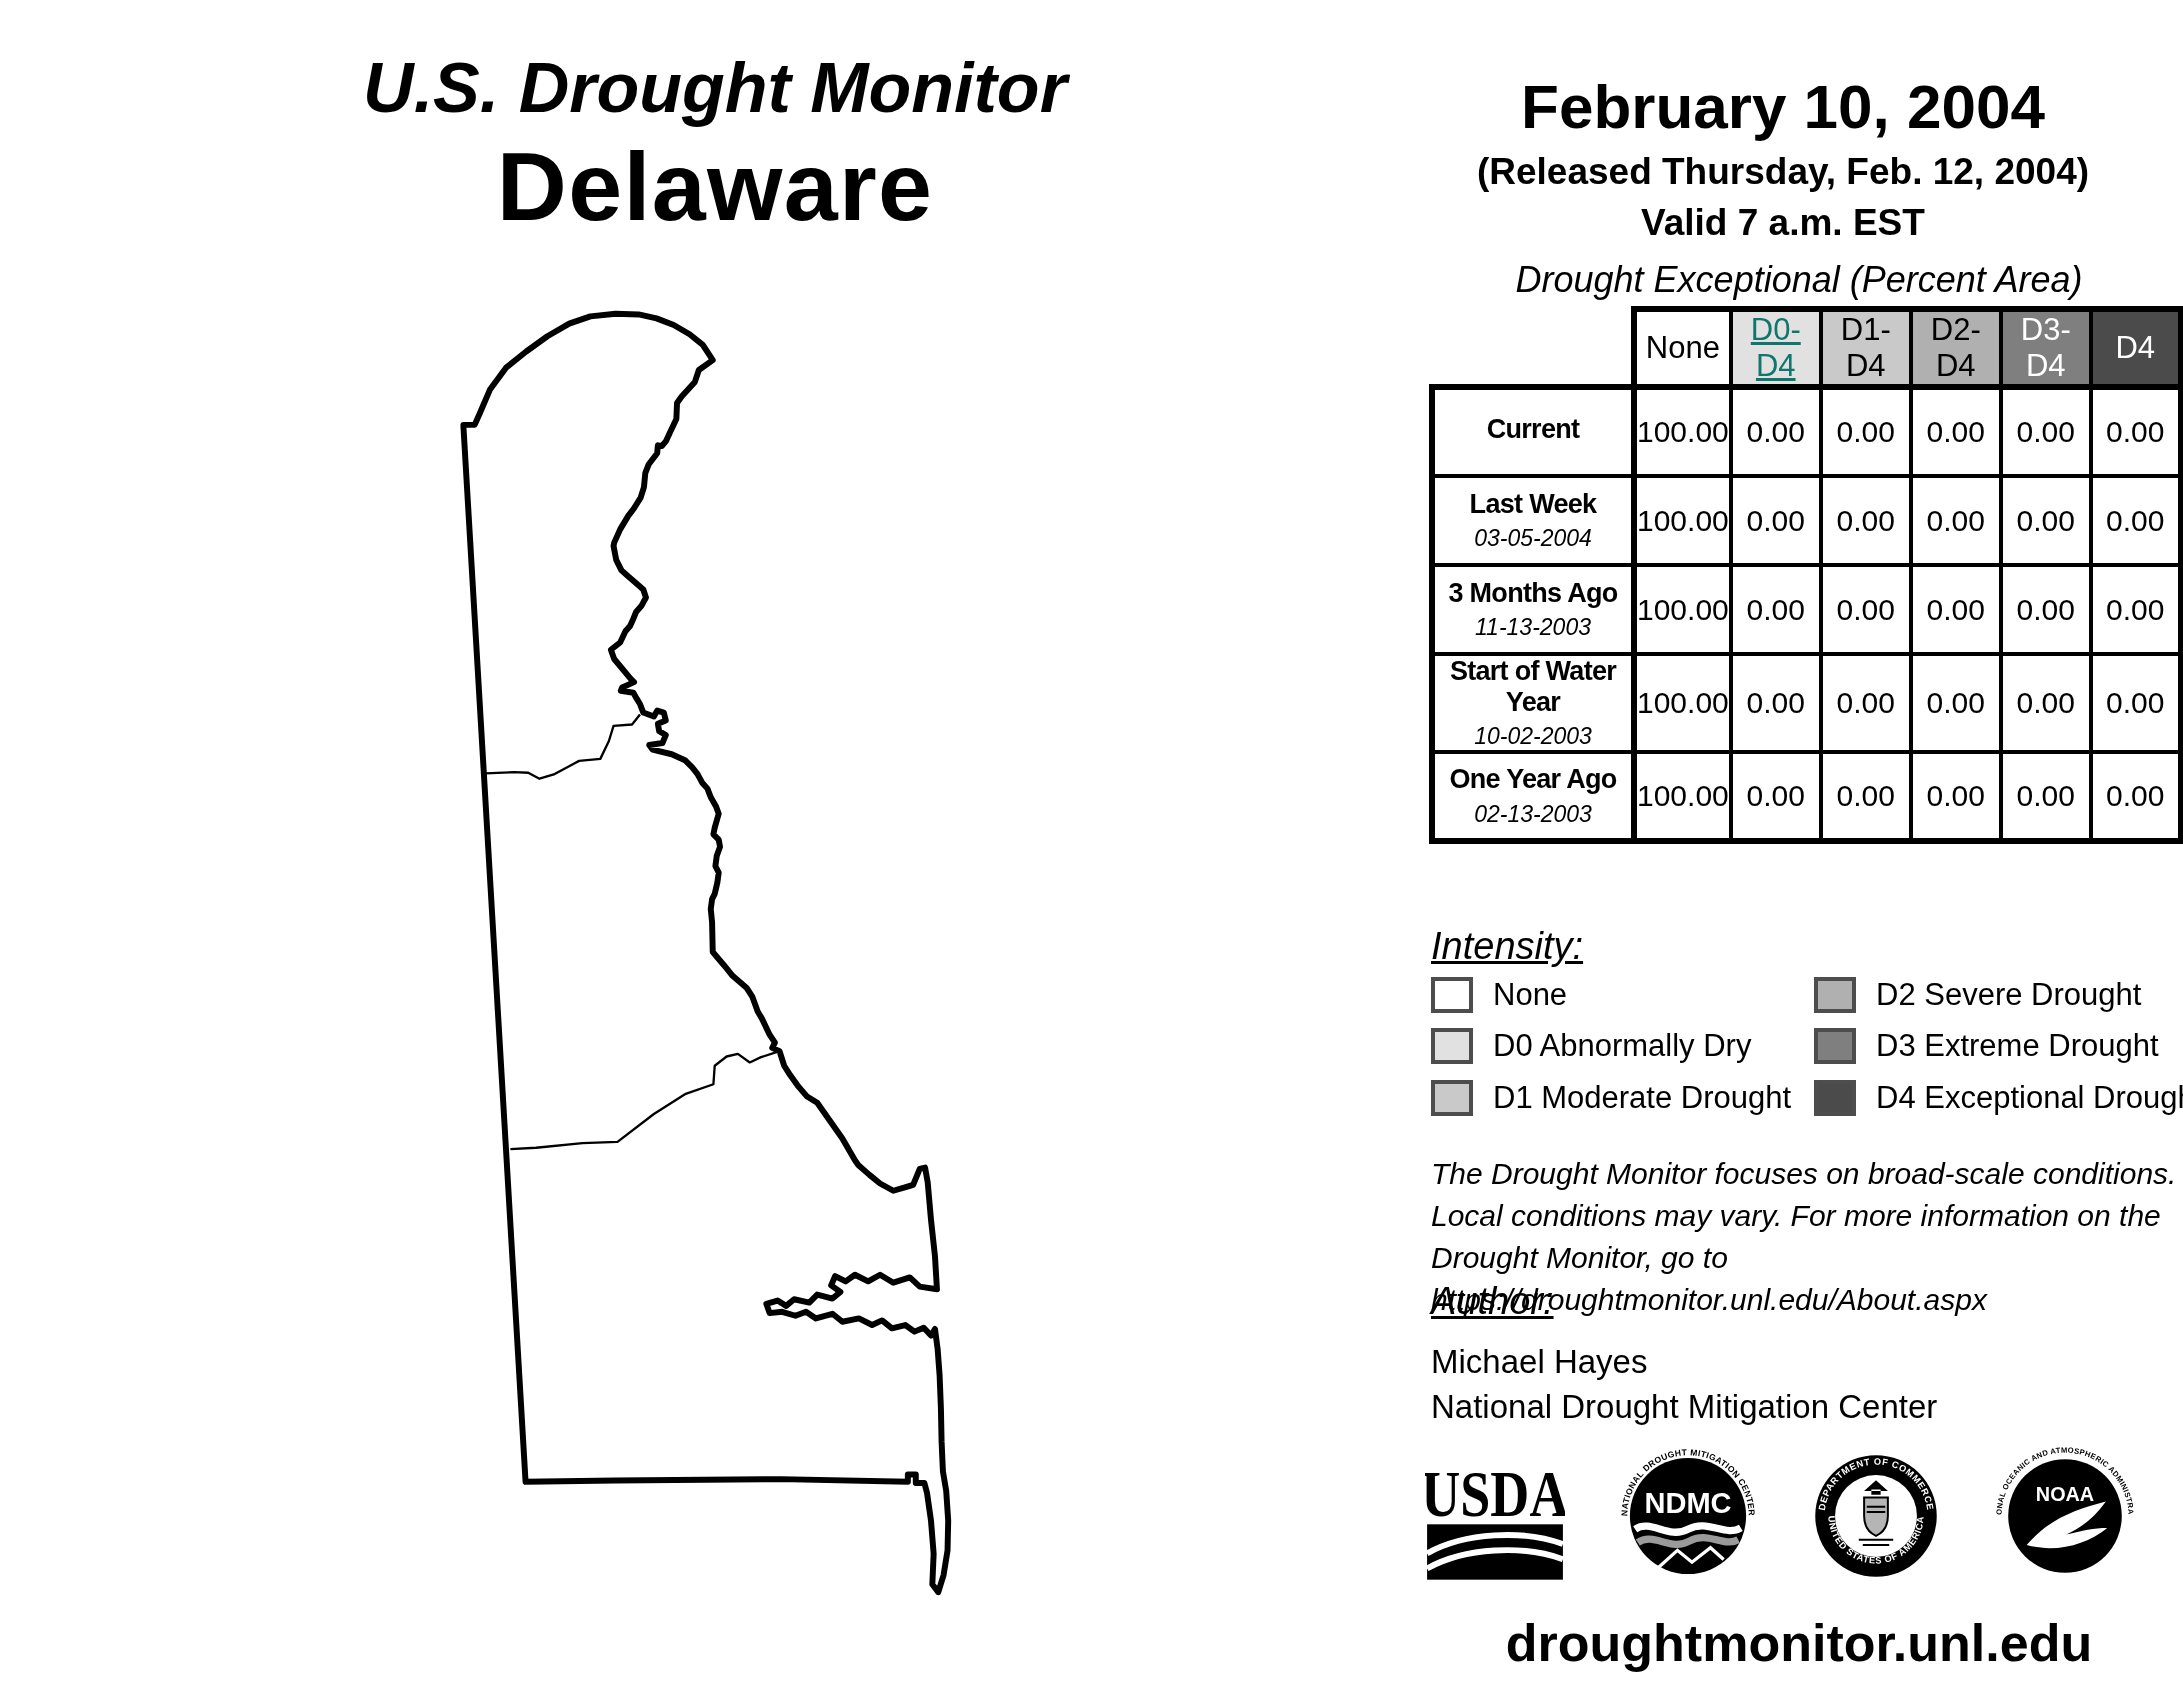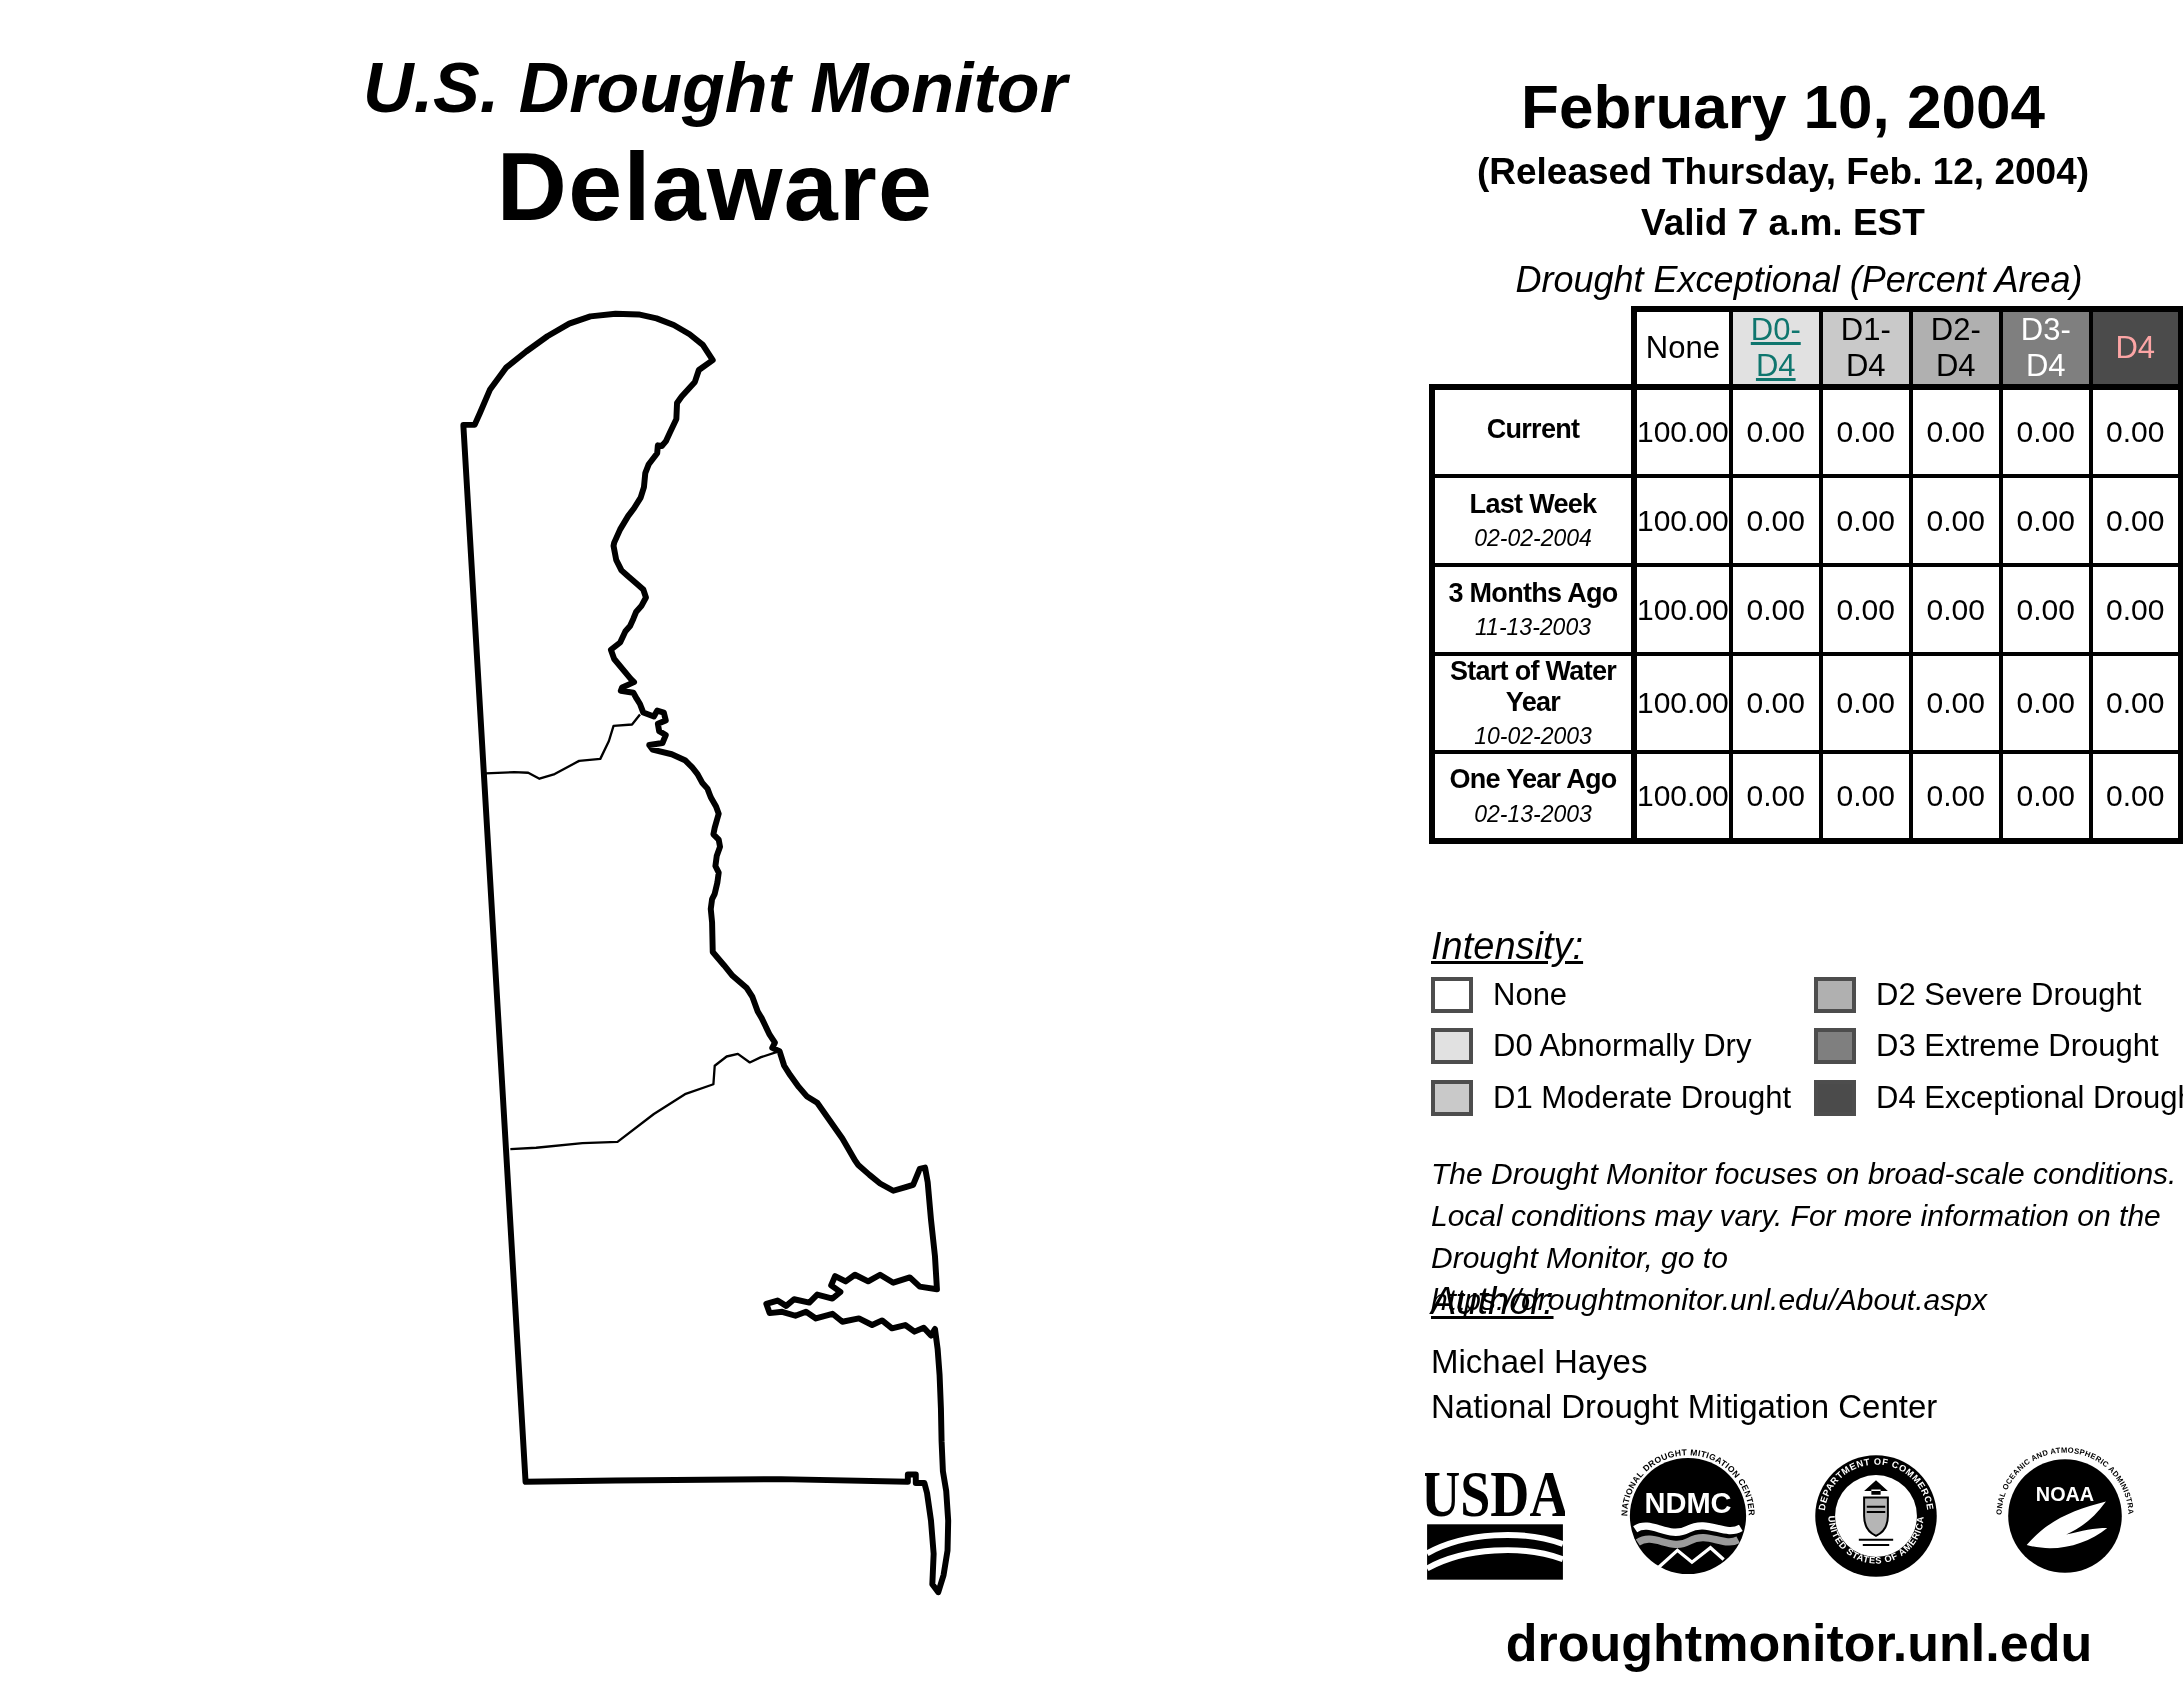--- a/index.html
+++ b/index.html
@@ -113,38 +113,38 @@
         <col class="datc">
       </colgroup>
     <tbody>
         <tr class="hdr">
       <td class="corner"></td>
       <th class="first" style="background-color: rgb(255, 255, 255); color: rgb(0, 0, 0);">None</th>
       <th style="background-color: rgb(225, 225, 225); color: #0f766e; text-decoration: underline;">D0-D4</th>
       <th style="background-color: rgb(201, 201, 201); color: rgb(0, 0, 0);">D1-D4</th>
       <th style="background-color: rgb(176, 176, 176); color: rgb(0, 0, 0);">D2-D4</th>
       <th style="background-color: rgb(127, 127, 127); color: rgb(255, 255, 255);">D3-D4</th>
-      <th class="last" style="background-color: rgb(75, 75, 75); color: #fca5a5;">D4</th>
+      <th class="last" style="background-color: rgb(75, 75, 75); color: #ffffff;">D4</th>
     </tr>
     <tr class="datarow rfirst">
       <td class="lbl">
             <div>Current</div>
             <div class="ldate"></div>
           </td>
       <td class="val first">100.00</td>
       <td class="val">0.00</td>
       <td class="val">0.00</td>
       <td class="val">0.00</td>
       <td class="val">0.00</td>
       <td class="val last">0.00</td>
     </tr>
     <tr class="datarow">
       <td class="lbl">
             <div>Last Week</div>
-            <div class="ldate">02-02-2004</div>
+            <div class="ldate">03-05-2004</div>
           </td>
       <td class="val first">100.00</td>
       <td class="val">0.00</td>
       <td class="val">0.00</td>
       <td class="val">0.00</td>
       <td class="val">0.00</td>
       <td class="val last">0.00</td>
     </tr>
     <tr class="datarow">
       <td class="lbl">

